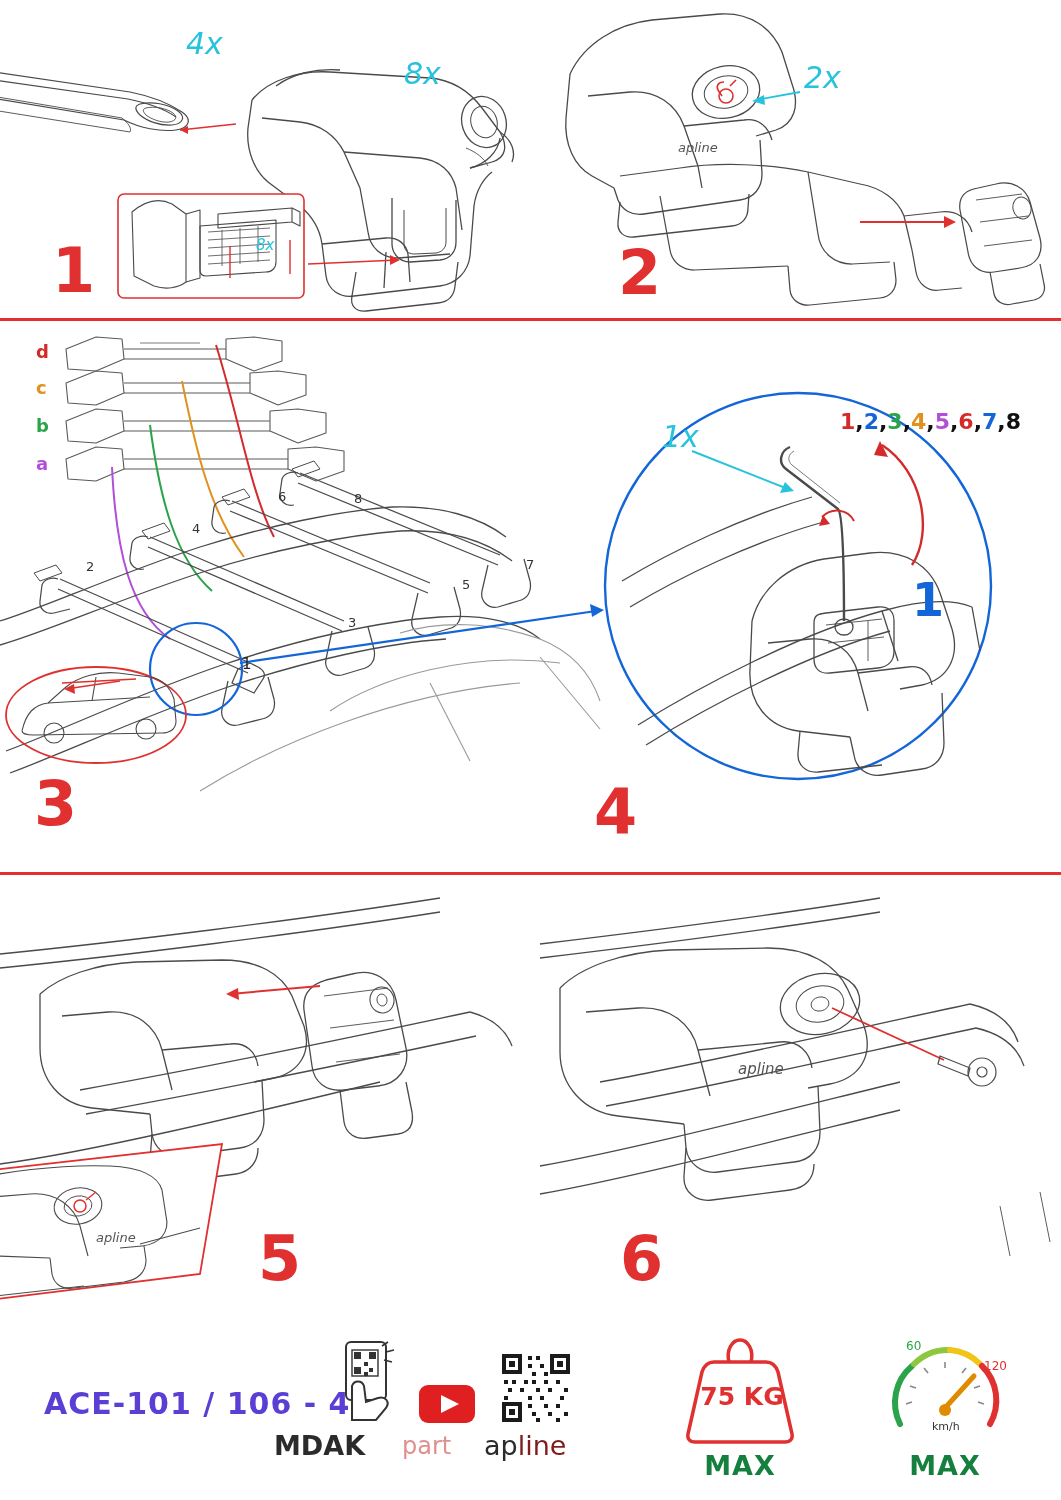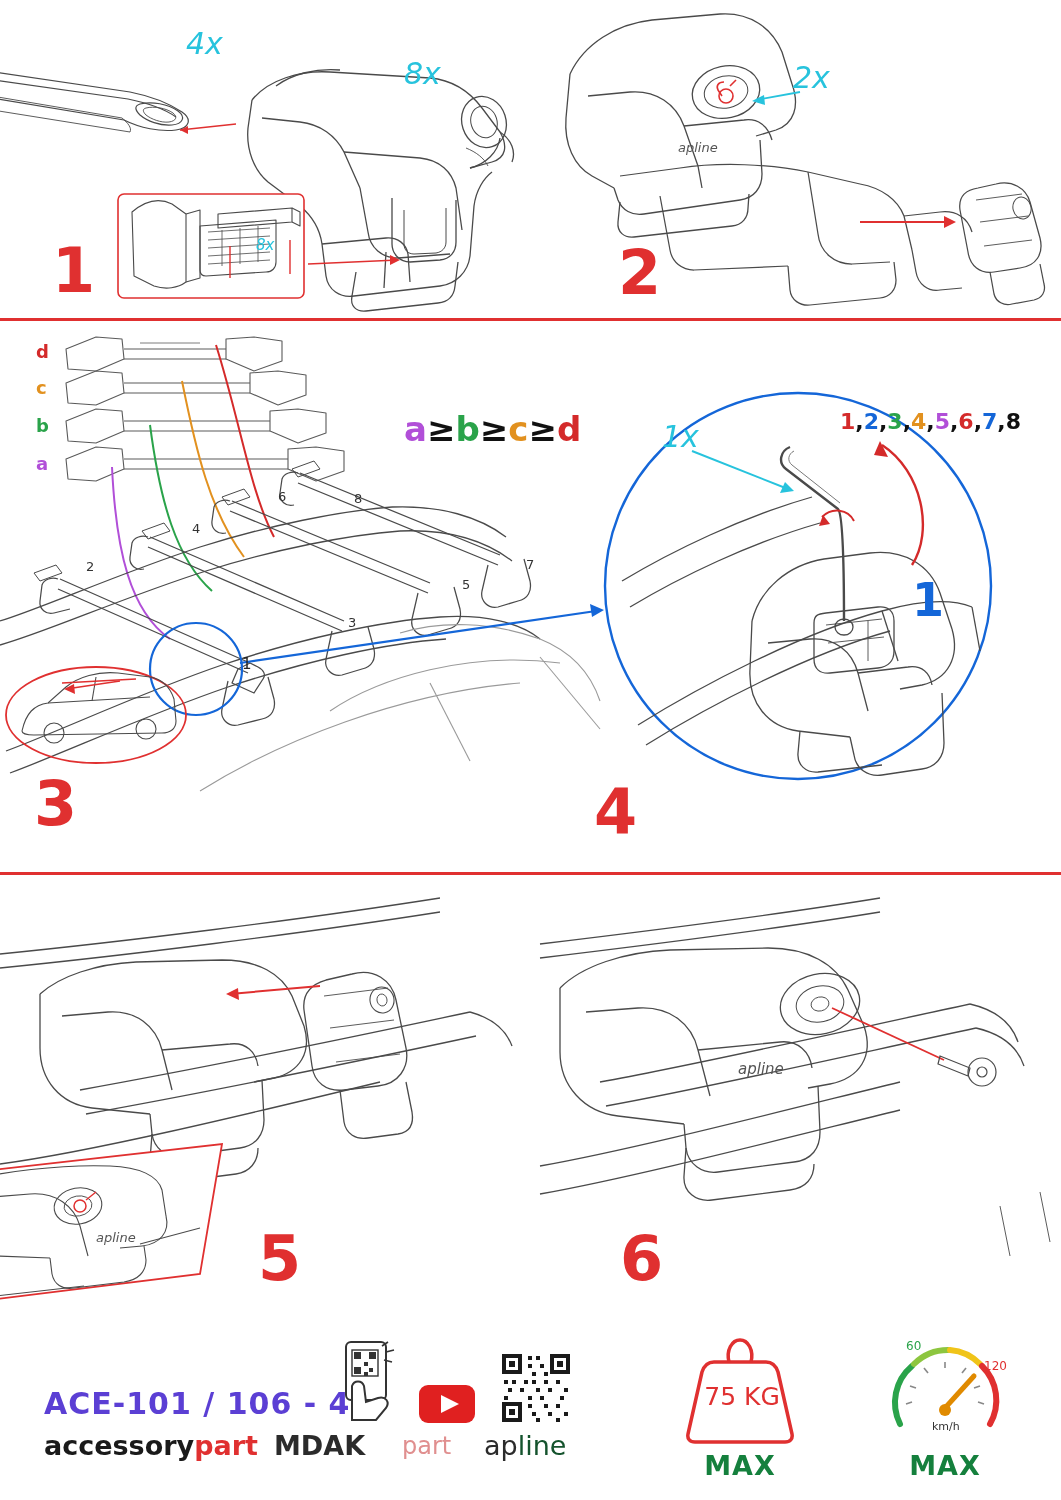--- a/index.html
+++ b/index.html
@@ -13,21 +13,21 @@
   .stepnum{font-family:"DejaVu Sans",sans-serif;font-weight:700;color:#e03030;font-size:62px;line-height:1;}
   .qty{font-family:"DejaVu Sans",sans-serif;color:#27c3dd;font-size:30px;font-style:italic;}
   .lbl{font-size:18px;font-weight:700;}
   .formula{font-size:34px;font-weight:700;}
   .seq{font-size:22px;font-weight:700;}
   .bluenum{color:#1466d8;font-weight:700;font-size:46px;}
   .smallnum{font-size:13px;fill:#333;}
   .footer-title{font-family:"DejaVu Sans",sans-serif;font-size:30px;font-weight:700;color:#5b3fd4;letter-spacing:1px;}
   .brand{font-size:27px;font-weight:700;}
   .maxtxt{font-size:27px;font-weight:700;color:#15803d;letter-spacing:1px;}
-  .kgtxt{font-size:25px;font-weight:400;color:#e03030;}
+  .kgtxt{font-size:25px;font-weight:700;color:#e03030;}
 </style>
 </head>
 <body>
 
 <div class="sheet">
 
   <div class="hr r1"></div>
   <div class="hr r2"></div>
 
   <div class="panel" style="left:0;top:0;width:560px;height:318px;">
@@ -140,21 +140,21 @@
       <g stroke="#e03030" stroke-width="1.8" fill="none">
         <path d="M300,222 L392,222"></path>
         <polygon points="396,222 384,216 384,228" fill="#e03030" stroke="none"></polygon>
       </g>
 
       <g stroke="#27c3dd" stroke-width="1.8" fill="none">
         <path d="M240,92 L196,100"></path>
         <polygon points="192,101 204,95 205,105" fill="#27c3dd" stroke="none"></polygon>
       </g>
     </svg>
-    <div class="qty" style="position:absolute;left:233px;top:60px;">2x</div>
+    <div class="qty" style="position:absolute;left:244px;top:60px;">2x</div>
     <div class="stepnum" style="position:absolute;left:58px;top:242px;">2</div>
   </div>
 
   <div class="panel" style="left:0;top:321px;width:620px;height:551px;">
     <svg width="620" height="551" viewBox="0 0 620 551">
 
       <g fill="none" stroke="#5a5a5a" stroke-width="1.1" stroke-linejoin="round">
 
         <path d="M66,28 L96,16 L122,18 L124,38 L96,50 L68,48 Z"></path>
         <path d="M124,28 L226,28"></path>
@@ -259,23 +259,20 @@
       <text class="smallnum" x="462" y="268" font-family="DejaVu Sans">5</text>
       <text class="smallnum" x="526" y="248" font-family="DejaVu Sans">7</text>
       <text x="242" y="348" font-size="15" fill="#222" font-family="DejaVu Sans">1</text>
     </svg>
 
     <div class="lbl" style="position:absolute;left:36px;top:20px;color:#d42a2a;">d</div>
     <div class="lbl" style="position:absolute;left:36px;top:56px;color:#e2911f;">c</div>
     <div class="lbl" style="position:absolute;left:36px;top:94px;color:#2aa34a;">b</div>
     <div class="lbl" style="position:absolute;left:36px;top:132px;color:#b14fd8;">a</div>
 
-    <div class="formula" style="position:absolute;left:404px;top:88px;">
-      <span style="color:#b14fd8">a</span><span style="color:#111">≥</span><span style="color:#2aa34a">b</span><span style="color:#111">≥</span><span style="color:#e2911f">c</span><span style="color:#111">≥</span><span style="color:#d42a2a">d</span>
-    </div>
 
     <div class="stepnum" style="position:absolute;left:34px;top:452px;">3</div>
   </div>
 
   <div class="panel" style="left:582px;top:321px;width:451px;height:551px;">
     <svg width="451" height="551" viewBox="0 0 451 551">
       <circle cx="216" cy="265" r="193" fill="none" stroke="#1466d8" stroke-width="2.4"></circle>
       <g fill="none" stroke="#4a4a4a" stroke-width="1.3" stroke-linejoin="round">
 
         <path d="M40,260 C90,230 160,196 230,176"></path>
@@ -419,23 +416,20 @@
         <circle cx="442" cy="196" r="14"></circle>
         <circle cx="442" cy="196" r="5"></circle>
       </g>
     </svg>
     <div class="stepnum" style="position:absolute;left:80px;top:352px;">6</div>
   </div>
 
   <div class="panel" style="left:0;top:1326px;width:1061px;height:174px;">
 
     <div style="position:absolute;left:44px;top:60px;" class="footer-title">ACE-101 / 106 - 4X</div>
-    <div style="position:absolute;left:44px;top:104px;" class="brand">
-      <span style="color:#1a1a1a">accessory</span><span style="color:#e03030">part</span>
-    </div>
 
     <svg style="position:absolute;left:336px;top:14px;" width="72" height="84" viewBox="0 0 72 84">
       <rect x="10" y="2" width="40" height="58" rx="5" fill="#fff" stroke="#333" stroke-width="2"></rect>
       <rect x="16" y="10" width="26" height="26" fill="none" stroke="#333" stroke-width="1.4"></rect>
       <g fill="#333">
         <rect x="18" y="12" width="7" height="7"></rect>
           <rect x="33" y="12" width="7" height="7"></rect>
         <rect x="18" y="27" width="7" height="7"></rect>
           <rect x="28" y="22" width="4" height="4"></rect>
         <rect x="33" y="28" width="4" height="4"></rect>
@@ -491,21 +485,21 @@
           <rect x="44" y="52" width="4" height="4"></rect>
           <rect x="56" y="52" width="4" height="4"></rect>
         <rect x="32" y="60" width="4" height="4"></rect>
           <rect x="48" y="60" width="4" height="4"></rect>
           <rect x="64" y="60" width="4" height="4"></rect>
         <rect x="36" y="66" width="4" height="4"></rect>
           <rect x="56" y="66" width="4" height="4"></rect>
       </g>
     </svg>
     <div style="position:absolute;left:484px;top:104px;font-size:27px;">
-      <span style="color:#2b2b2b">ap</span><span style="color:#14532d">line</span>
+      <span style="color:#2b2b2b">ap</span><span style="color:#7f1d1d">line</span>
     </div>
 
     <svg style="position:absolute;left:680px;top:8px;" width="120" height="110" viewBox="0 0 120 110">
       <path d="M34,28 L86,28 C92,28 96,32 98,38 L112,100 C113,105 110,108 105,108 L15,108 C10,108 7,105 8,100 L22,38 C24,32 28,28 34,28 Z" fill="#fff" stroke="#e03030" stroke-width="3.5" stroke-linejoin="round"></path>
       <path d="M49,28 C46,16 52,6 60,6 C68,6 74,16 71,28" fill="none" stroke="#e03030" stroke-width="3.5"></path>
     </svg>
     <div class="kgtxt" style="position:absolute;left:700px;top:56px;width:84px;text-align:center;">75 KG</div>
     <div class="maxtxt" style="position:absolute;left:680px;top:124px;width:120px;text-align:center;">MAX</div>
 
     <svg style="position:absolute;left:880px;top:6px;" width="130" height="112" viewBox="0 0 130 112">

